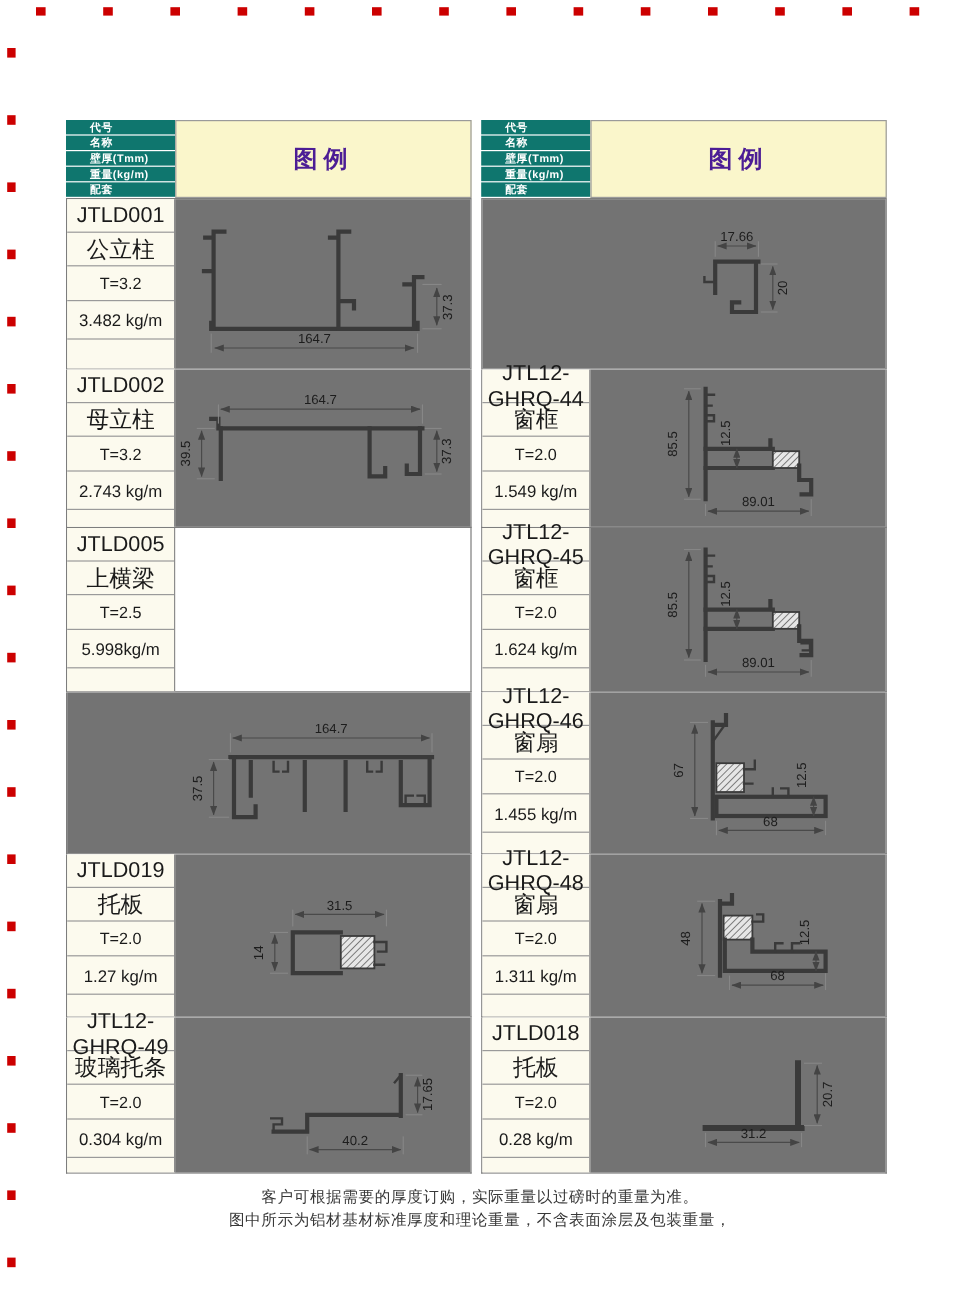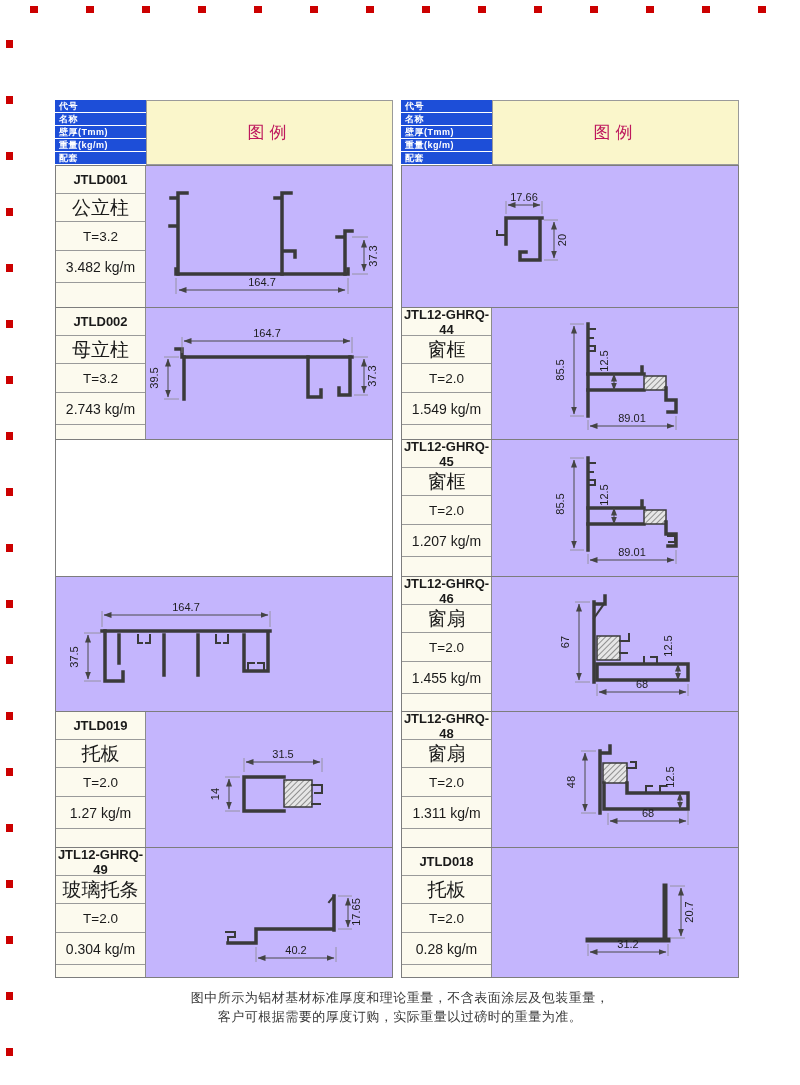--- a/index.html
+++ b/index.html
@@ -7,35 +7,35 @@
        font-family:"Liberation Sans","DejaVu Sans",sans-serif;overflow:hidden}
   .sheet{position:absolute;inset:0;background:#ffffff}
   .mark{position:absolute}
   .catalog{position:absolute;left:55px;top:100px}
   .row{display:flex}
   .hr{height:65px}
   .r1{height:143px}.r2{height:132px}.r3{height:137px}.r4{height:135px}.r5{height:136px}.r6{height:130px}
   .gap{width:8px}
   .hgrp{display:flex;width:338px}
   .hcol{width:91px;display:flex;flex-direction:column;gap:1px;background:#fff;box-sizing:border-box}
-  .hl{height:12px;background:#1d4ed8;color:#fff;font-size:9px;font-weight:700;
-      display:flex;align-items:center;padding-left:4px;letter-spacing:.5px}
+  .hl{height:12px;background:#0f766e;color:#fff;font-size:9px;font-weight:700;
+      display:flex;align-items:center;padding-left:20px;letter-spacing:.5px}
   .hleg{flex:1;background:#faf6cb;border:1px solid #9a9a9a;display:flex;align-items:center;
-        justify-content:center;font-weight:400;font-size:17px;letter-spacing:5px;color:#be185d;box-sizing:border-box}
+        justify-content:center;font-weight:700;font-size:20px;letter-spacing:5px;color:#4c1d95;box-sizing:border-box}
   .grp{display:flex;width:338px;border:1px solid #7d7d7d;border-top:none;box-sizing:border-box;background:#fff}
   .r1 .grp{border-top:1px solid #7d7d7d}
   .lcol{width:90px;border-right:1px solid #8c8c8c;display:flex;flex-direction:column;background:#fcfaee;box-sizing:border-box}
   .lc{border-bottom:1px solid #9a9a9a;display:flex;align-items:center;justify-content:center;
       color:#1a1a1a;text-align:center}
-  .lc.c1{height:27px;font-weight:700;font-size:13px}
+  .lc.c1{height:27px;font-weight:400;font-size:18px}
   .lc.c2{height:27px;font-size:19px}
   .lc.c3{height:28px;font-size:13.5px}
   .lc.c4{height:31px;font-size:14px}
   .lc.c5{flex:1;border-bottom:none}
-  .dcell{flex:1;display:flex;align-items:center;justify-content:flex-start;background:#c4b5fd;overflow:hidden}
+  .dcell{flex:1;display:flex;align-items:center;justify-content:flex-end;background:#737373;overflow:hidden}
   svg text{font-family:"Liberation Sans","DejaVu Sans",sans-serif;font-size:11px;fill:#1d1d1d}
   .pf{stroke:#3a3a3a;stroke-width:3.5;fill:none;stroke-linecap:square}
   .pf2{stroke:#3a3a3a;stroke-width:2;fill:none;stroke-linecap:square}
   .pf3{stroke:#3a3a3a;stroke-width:5;fill:none;stroke-linecap:square}
   .dl{stroke:#4a4a4a;stroke-width:1;fill:none}
   .ext{stroke:#8a8a8a;stroke-width:.8;fill:none}
   .hrect{fill:url(#hatch);stroke:#3a3a3a;stroke-width:1.5}
   .note{position:absolute;left:0;right:0;top:988px;text-align:center;font-size:13px;
         color:#383838;line-height:19px;letter-spacing:.5px}
   .pgline{position:absolute;left:48px;top:1090px;display:flex;align-items:center}
@@ -173,28 +173,35 @@
             <text x="72" y="60" text-anchor="middle" transform="rotate(-90 72 60)">85.5</text>
             <text x="116" y="51" text-anchor="middle" transform="rotate(-90 116 51)">12.5</text>
             <text x="140" y="112" text-anchor="middle">89.01</text>
           </svg>
         </div>
       </div>
     </div>
 
     <div class="row r3">
       <div class="grp">
+        <div class="lcol">
+          <div class="lc c1">JTLD005</div>
+          <div class="lc c2">上横梁</div>
+          <div class="lc c3">T=2.5</div>
+          <div class="lc c4">5.998kg/m</div>
+          <div class="lc c5"></div>
+        </div>
       </div>
       <div class="gap"></div>
       <div class="grp">
         <div class="lcol">
           <div class="lc c1">JTL12-GHRQ-45</div>
           <div class="lc c2">窗框</div>
           <div class="lc c3">T=2.0</div>
-          <div class="lc c4">1.207 kg/m</div>
+          <div class="lc c4">1.624 kg/m</div>
           <div class="lc c5"></div>
         </div>
         <div class="dcell">
           <svg width="246" height="128" viewBox="0 0 246 128">
             <path class="pf" d="M96 14 V106"></path>
             <path class="pf2" d="M96 19 h7 M96 28 h5 M97 36 h6 v5 h-6"></path>
             <path class="pf" d="M96 64 H152 M96 80 H152 M150 64 v-7"></path>
             <rect class="hrect" x="152" y="66" width="22" height="14"></rect>
             <path class="pf" d="M174 78 v12 h10 v12 h-8"></path>
             <path class="pf2" d="M176 92 h7 v6 h-6"></path>
@@ -347,22 +354,22 @@
             <text x="136" y="98" text-anchor="middle">31.2</text>
             <text x="201" y="62" text-anchor="middle" transform="rotate(-90 201 62)">20.7</text>
           </svg>
         </div>
       </div>
     </div>
 
   </div>
 
   <div class="note">
+    <div>客户可根据需要的厚度订购，实际重量以过磅时的重量为准。</div>
     <div>图中所示为铝材基材标准厚度和理论重量，不含表面涂层及包装重量，</div>
-    <div>客户可根据需要的厚度订购，实际重量以过磅时的重量为准。</div>
   </div>
 
   <div class="pgline">
     <span class="pgnum">133</span>
     <span class="pgbar"></span>
     <span class="pgtag">新力量·新视界</span>
   </div>
 
 <div class="mark" style="left: 30px; top: 6px; width: 8px; height: 7px; background: rgb(204, 0, 0);"></div>
     <div class="mark" style="left: 86px; top: 6px; width: 8px; height: 7px; background: rgb(204, 0, 0);"></div>

